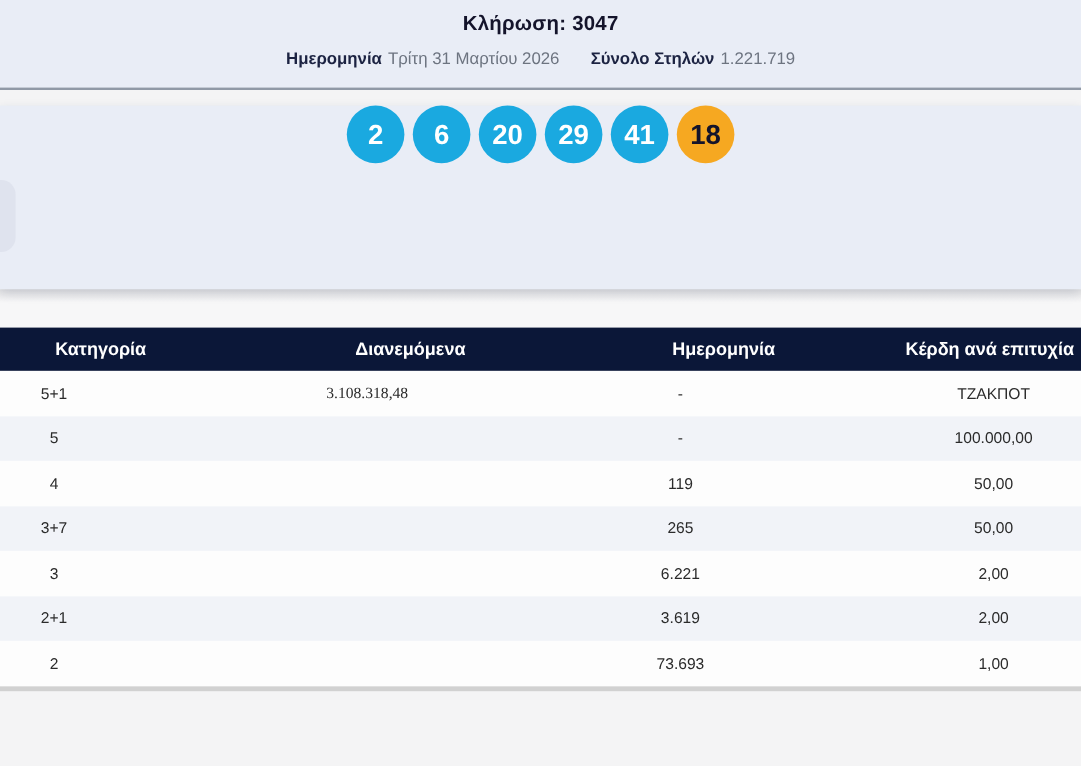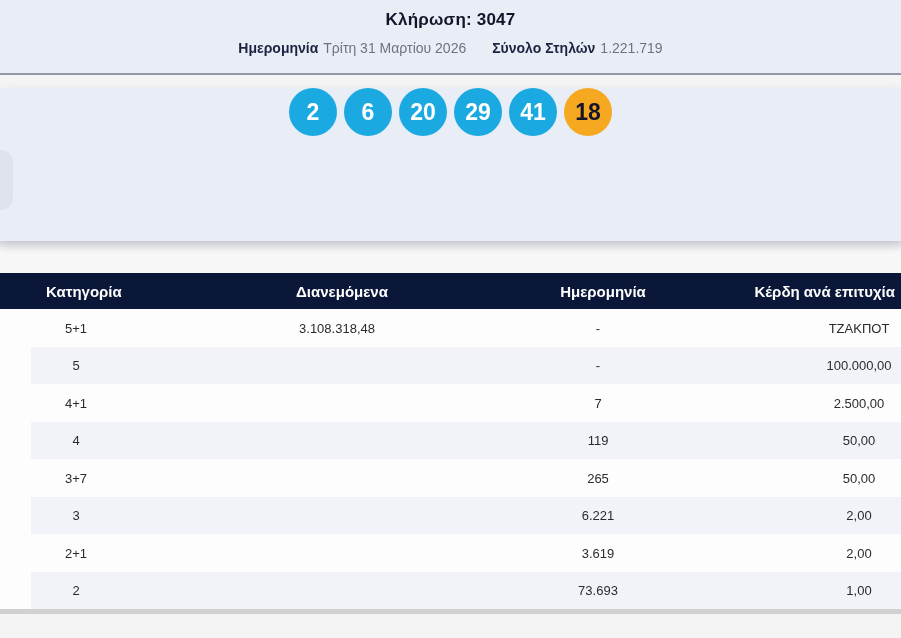--- a/index.html
+++ b/index.html
@@ -53,28 +53,28 @@
   .thead { height:36px; background:#0b1738; position:relative; }
   .thead span {
     position:absolute; top:50%; transform:translateY(-50%);
     color:#ffffff; font-weight:bold; font-size:15px; white-space:nowrap;margin-left:36px;
   }
   .h1 { left:10px; }
   .h2 { left:306px; transform:translate(-50%,-50%) !important; }
   .h3 { left:567px; transform:translate(-50%,-50%) !important; }
   .h4 { right:6px; }
 
-  .tbody { background:#fdfdfd;padding-left:31px; }
+  .tbody { background:#fdfdfd; }
   .trow { height:37.5px; position:relative; font-size:13px; color:#2b2b2b; }
   .trow:nth-child(even) { background:#f1f3f8; }
   .cell {
     position:absolute; top:50%; transform:translate(-50%,-50%); white-space:nowrap;
   }
   .cc1 { left:45px; }
-  .cc2 { left:306px; }
+  .cc2 { left:306px;font-family:Liberation Serif, serif; }
   .cc3 { left:567px; }
   .cc4 { left:828px; }
 
   .bottom-strip { height:4.5px; background:#d1d1d1; }
 </style>
 </head>
 <body>
 
 <div class="page">
 
@@ -112,26 +112,20 @@
         <span class="cell cc3">-</span>
         <span class="cell cc4">ΤΖΑΚΠΟΤ</span>
       </div>
       <div class="trow">
         <span class="cell cc1">5</span>
         <span class="cell cc2"></span>
         <span class="cell cc3">-</span>
         <span class="cell cc4">100.000,00</span>
       </div>
       <div class="trow">
-        <span class="cell cc1">4+1</span>
-        <span class="cell cc2"></span>
-        <span class="cell cc3">7</span>
-        <span class="cell cc4">2.500,00</span>
-      </div>
-      <div class="trow">
         <span class="cell cc1">4</span>
         <span class="cell cc2"></span>
         <span class="cell cc3">119</span>
         <span class="cell cc4">50,00</span>
       </div>
       <div class="trow">
         <span class="cell cc1">3+7</span>
         <span class="cell cc2"></span>
         <span class="cell cc3">265</span>
         <span class="cell cc4">50,00</span>

